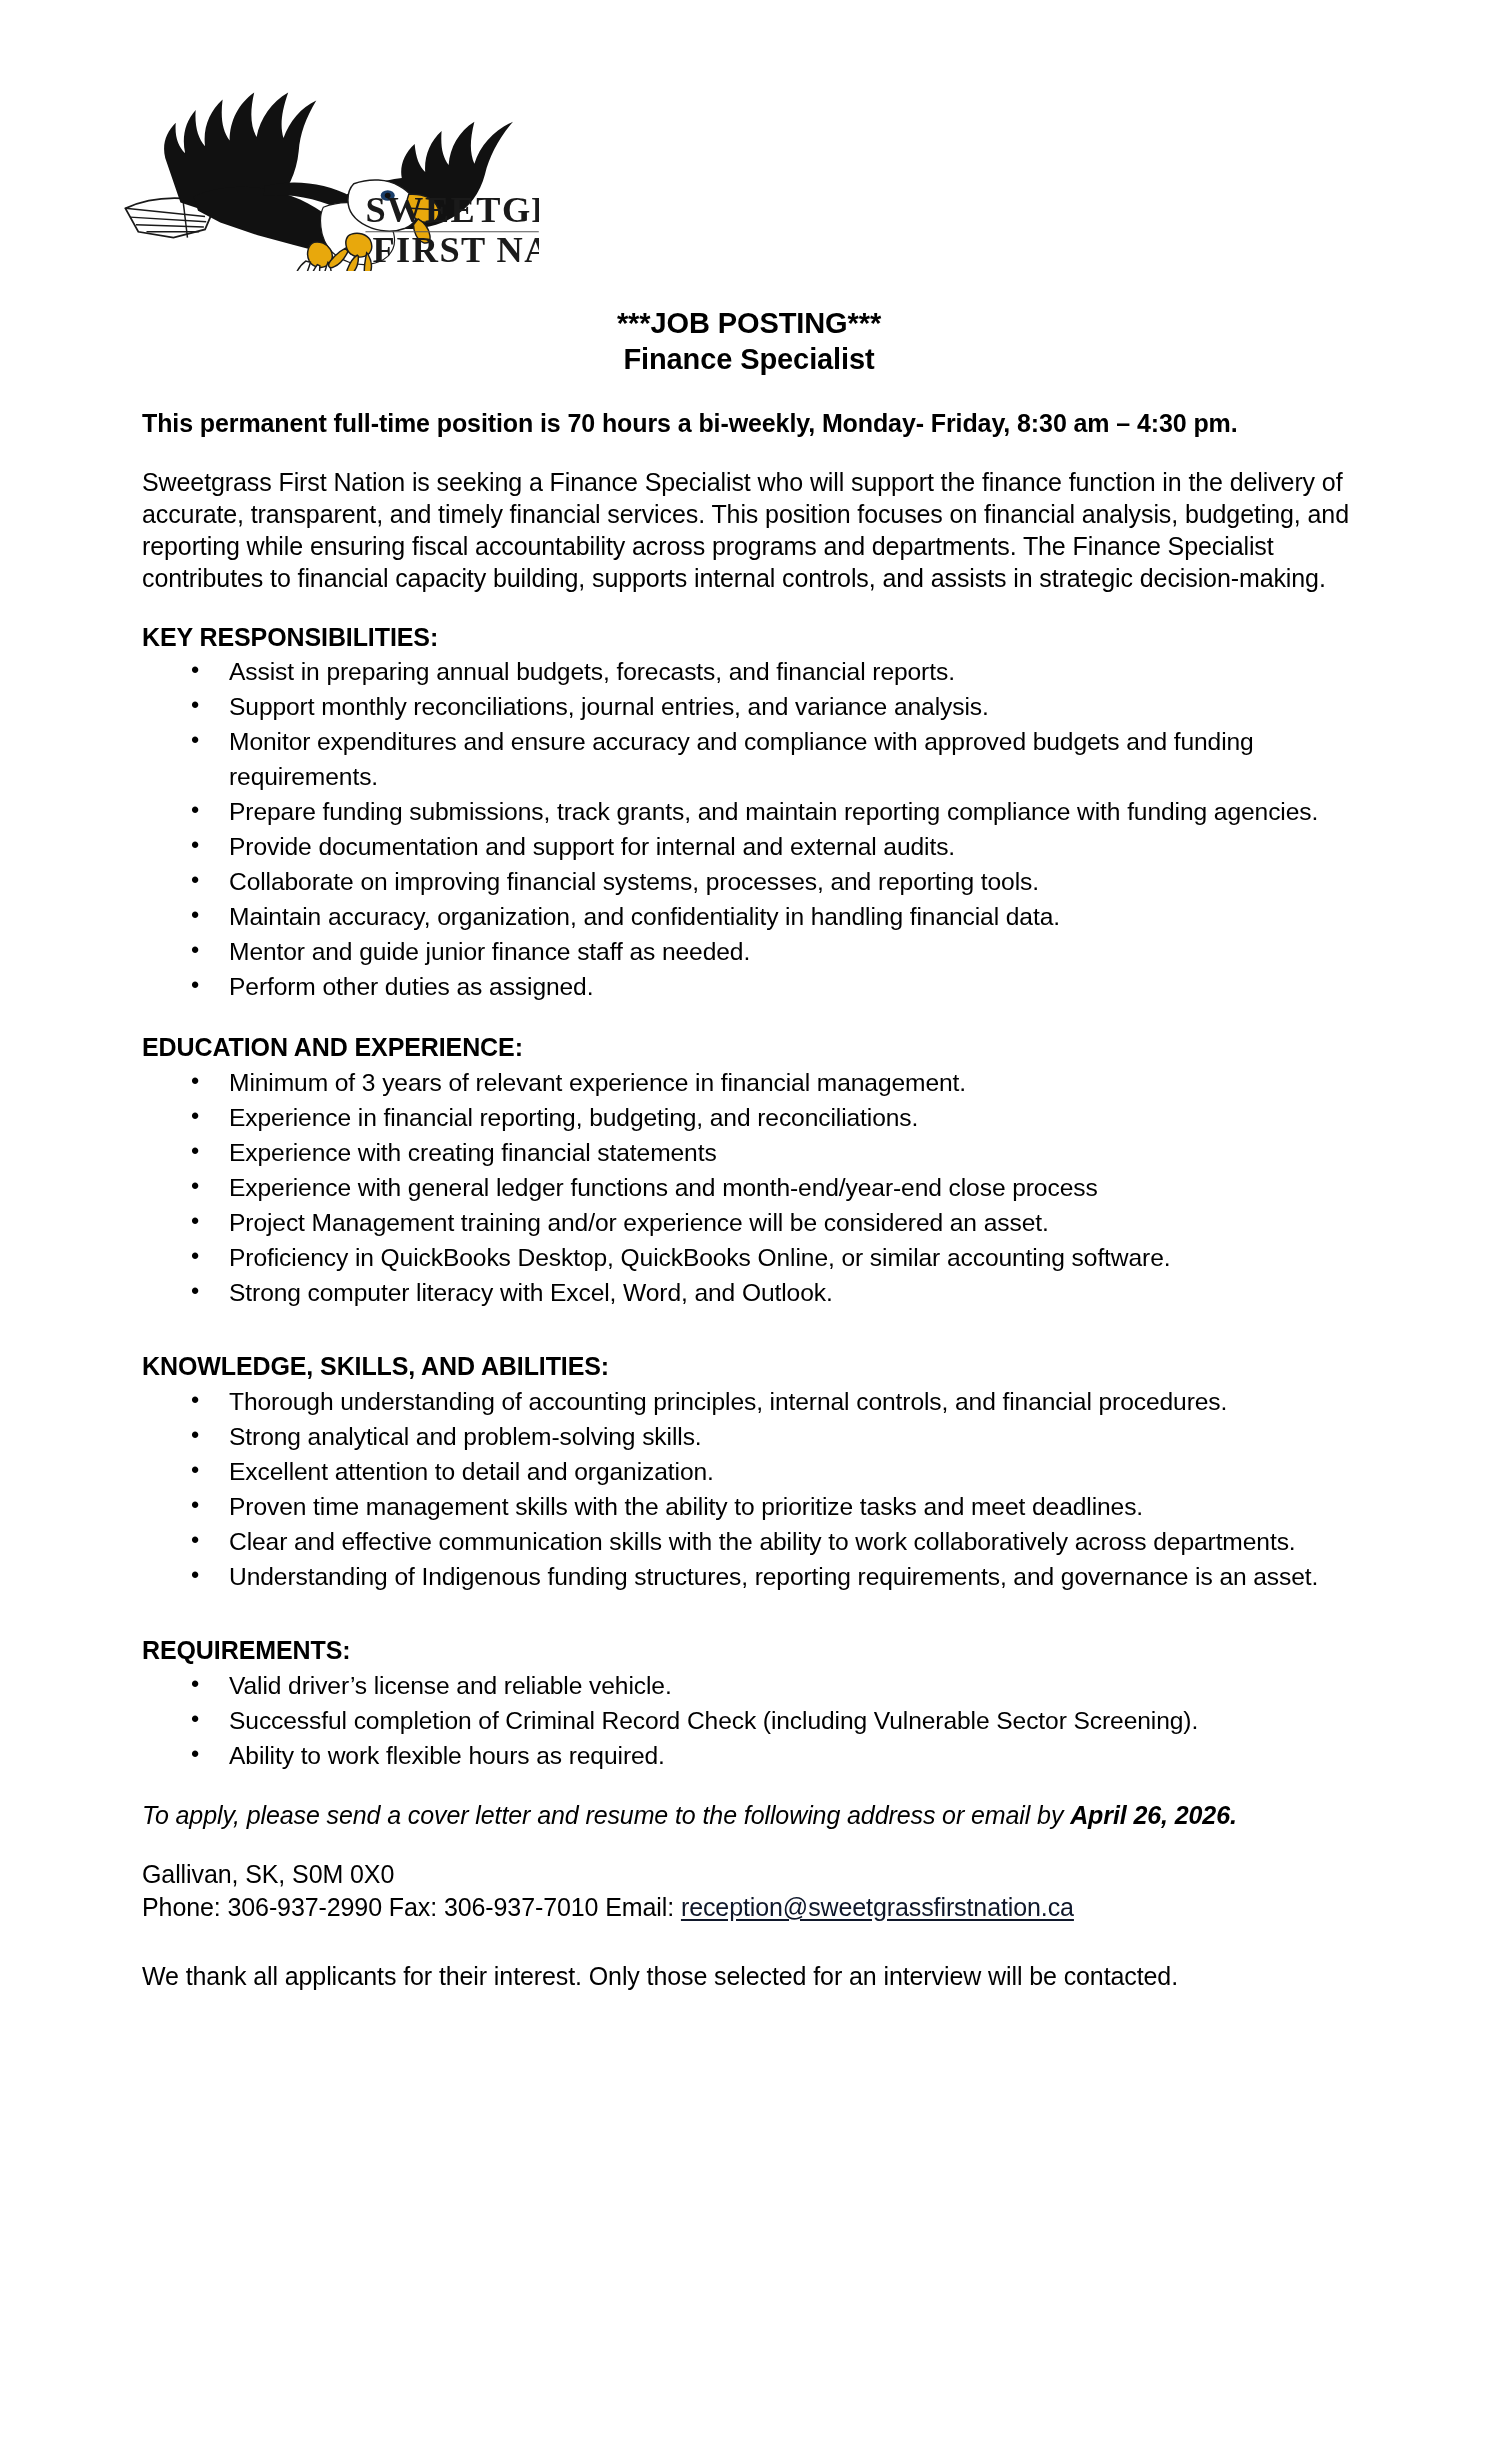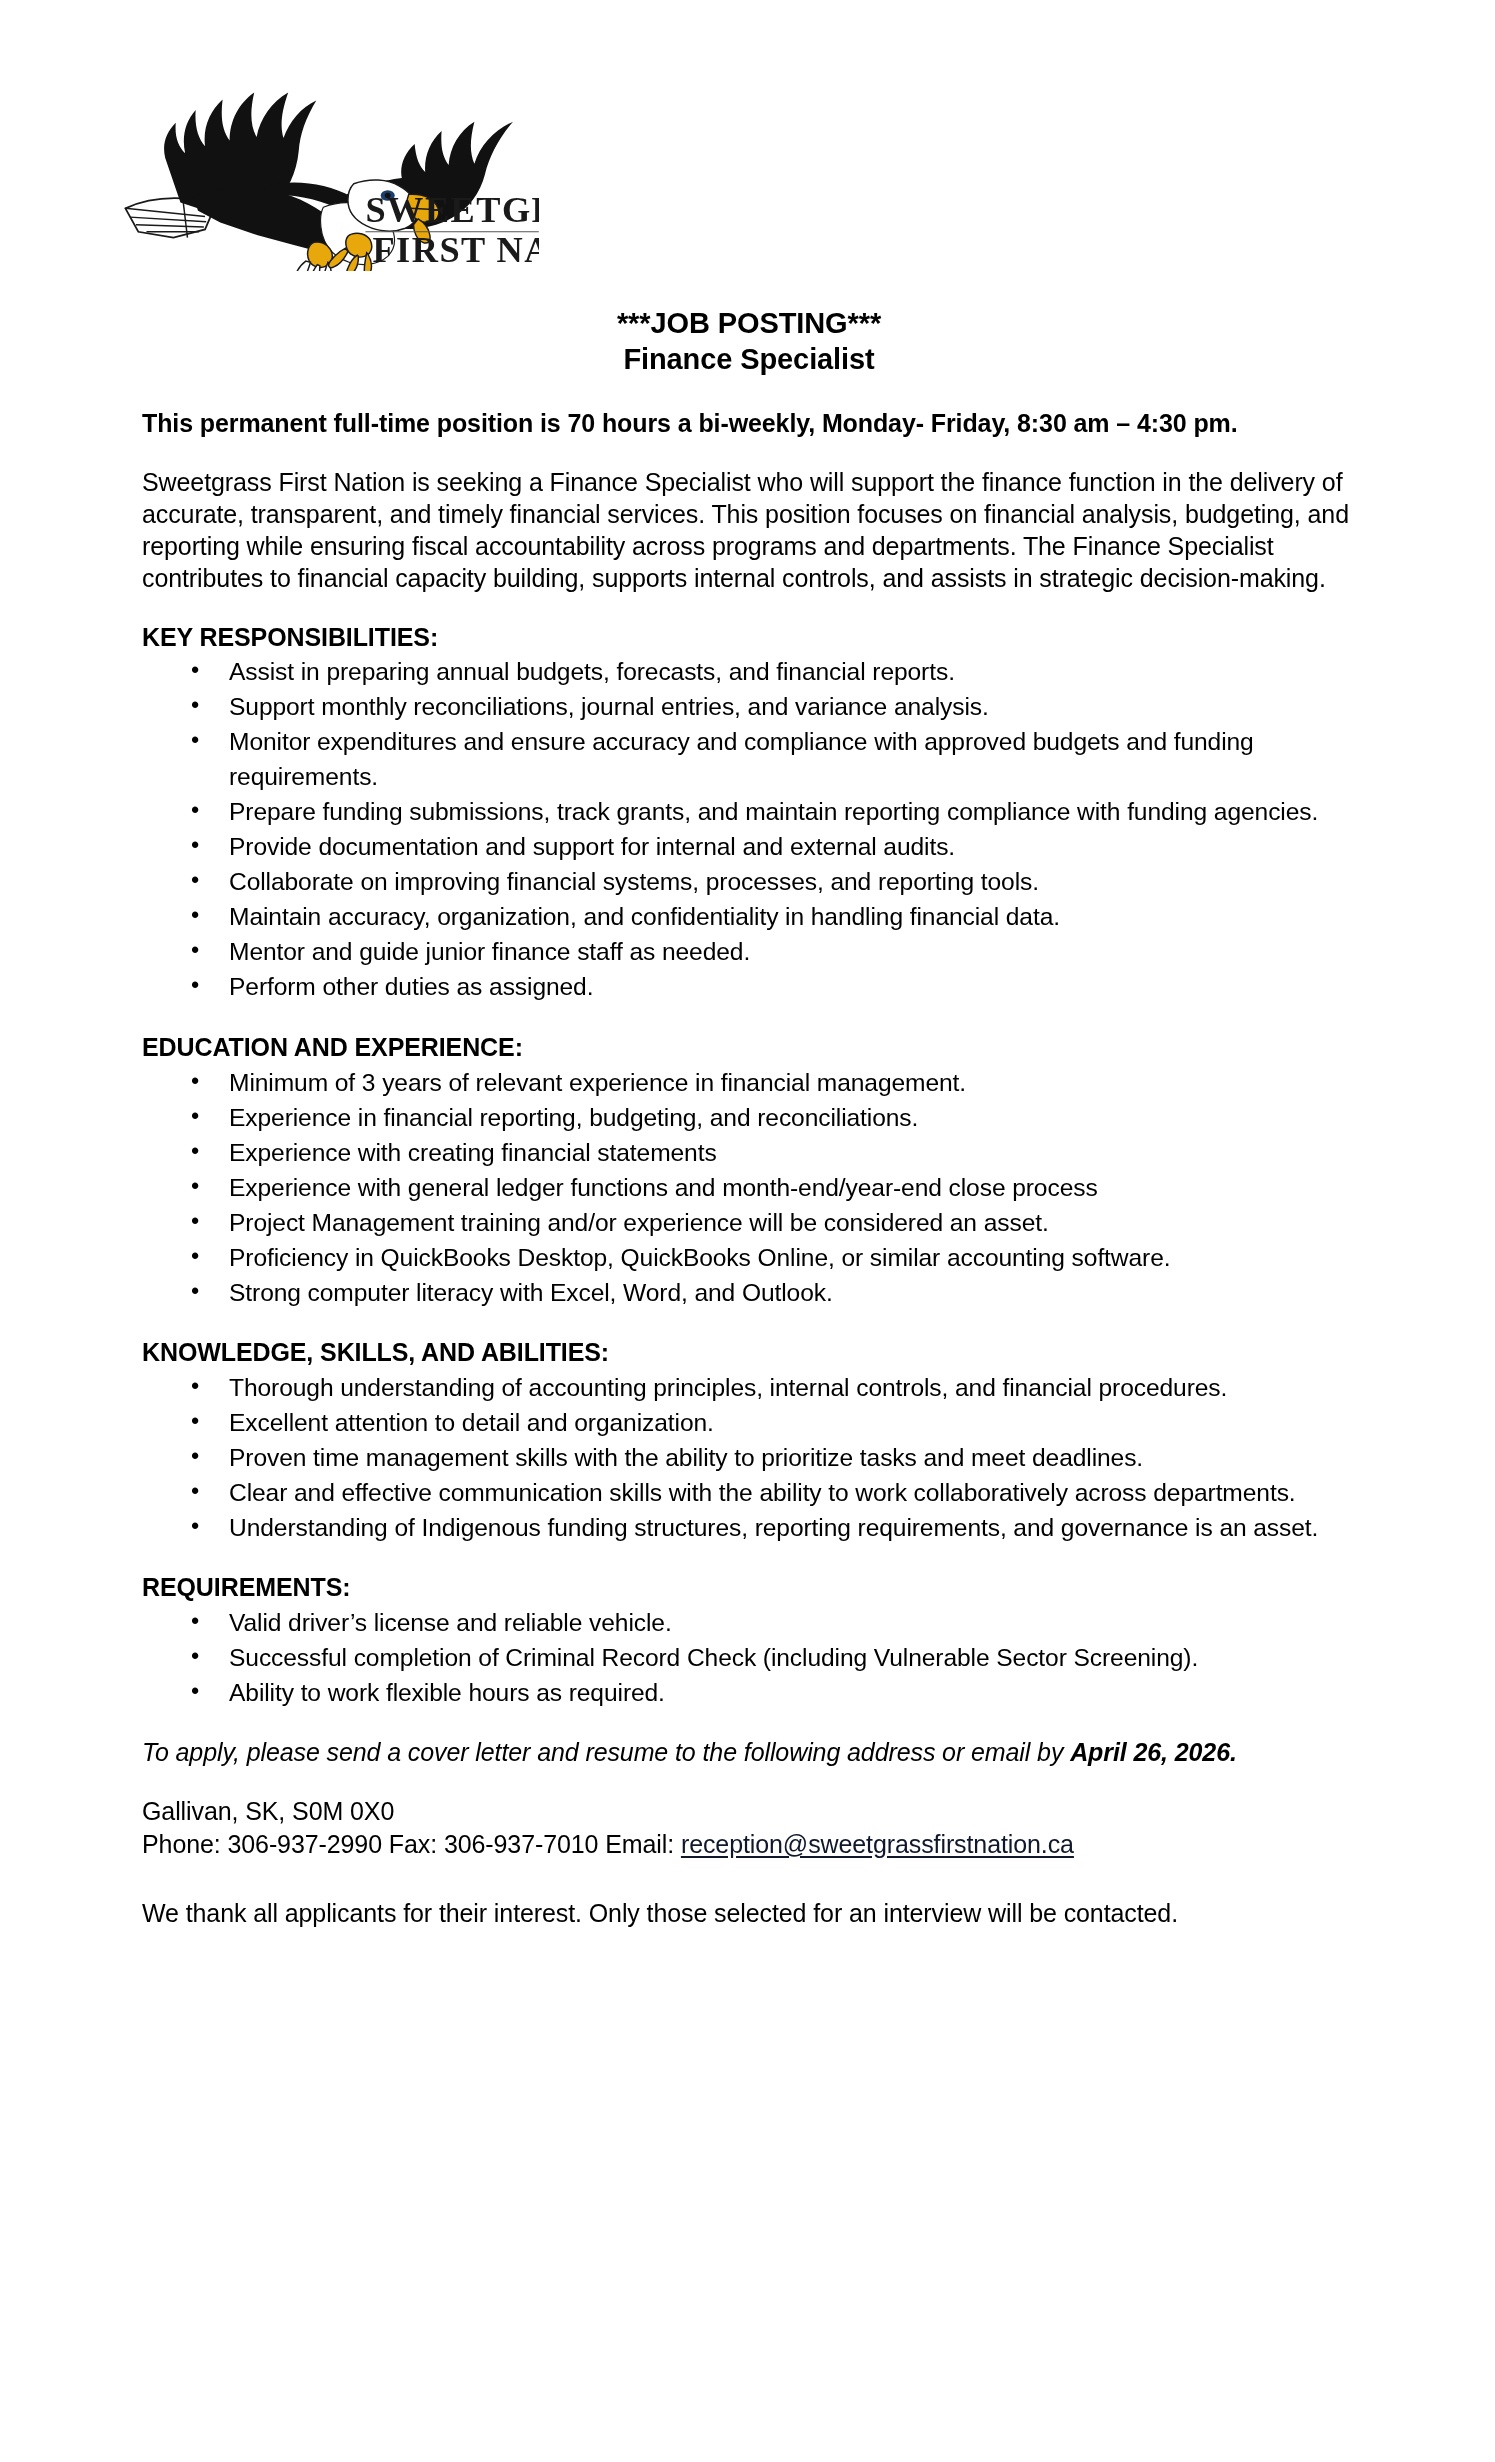--- a/index.html
+++ b/index.html
@@ -65,21 +65,21 @@
     letter-spacing: -0.1px;
   }
 
   .section-head {
     font-weight: bold;
     font-size: 25px;
     line-height: 30.5px;
     margin-top: 28px;
     letter-spacing: -0.1px;
   }
-  .section-head.tight { margin-top: 27px; }
+  .section-head.tight { margin-top: 41px; }
 
   ul.bullets {
     list-style: none;
     margin: 2.3px 0 0 0;
     padding: 0;
   }
   ul.bullets > li {
     position: relative;
     font-size: 24.6px;
     line-height: 35px;
@@ -283,20 +283,21 @@
       <li>Experience with creating financial statements</li>
       <li>Experience with general ledger functions and month-end/year-end close process</li>
       <li>Project Management training and/or experience will be considered an asset.</li>
       <li>Proficiency in QuickBooks Desktop, QuickBooks Online, or similar accounting software.</li>
       <li>Strong computer literacy with Excel, Word, and Outlook.</li>
     </ul>
 
     <div class="section-head tight">KNOWLEDGE, SKILLS, AND ABILITIES:</div>
     <ul class="bullets">
       <li>Thorough understanding of accounting principles, internal controls, and financial procedures.</li>
+      <li>Strong analytical and problem-solving skills.</li>
       <li>Excellent attention to detail and organization.</li>
       <li>Proven time management skills with the ability to prioritize tasks and meet deadlines.</li>
       <li>Clear and effective communication skills with the ability to work collaboratively across departments.</li>
       <li>Understanding of Indigenous funding structures, reporting requirements, and governance is an asset.</li>
     </ul>
 
     <div class="section-head tight">REQUIREMENTS:</div>
     <ul class="bullets">
       <li>Valid driver’s license and reliable vehicle.</li>
       <li>Successful completion of Criminal Record Check (including Vulnerable Sector Screening).</li>

